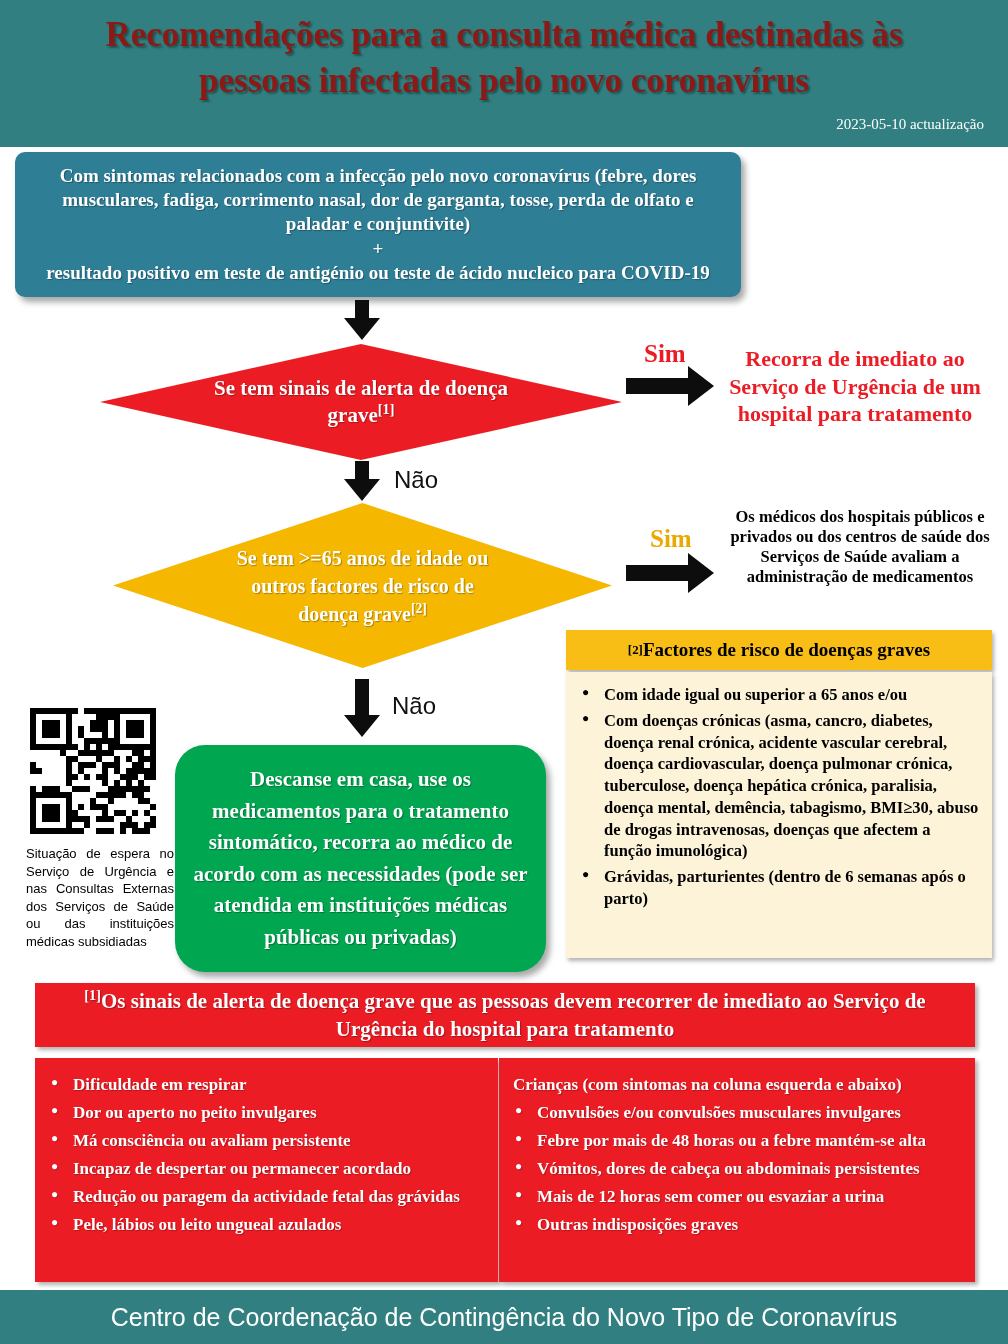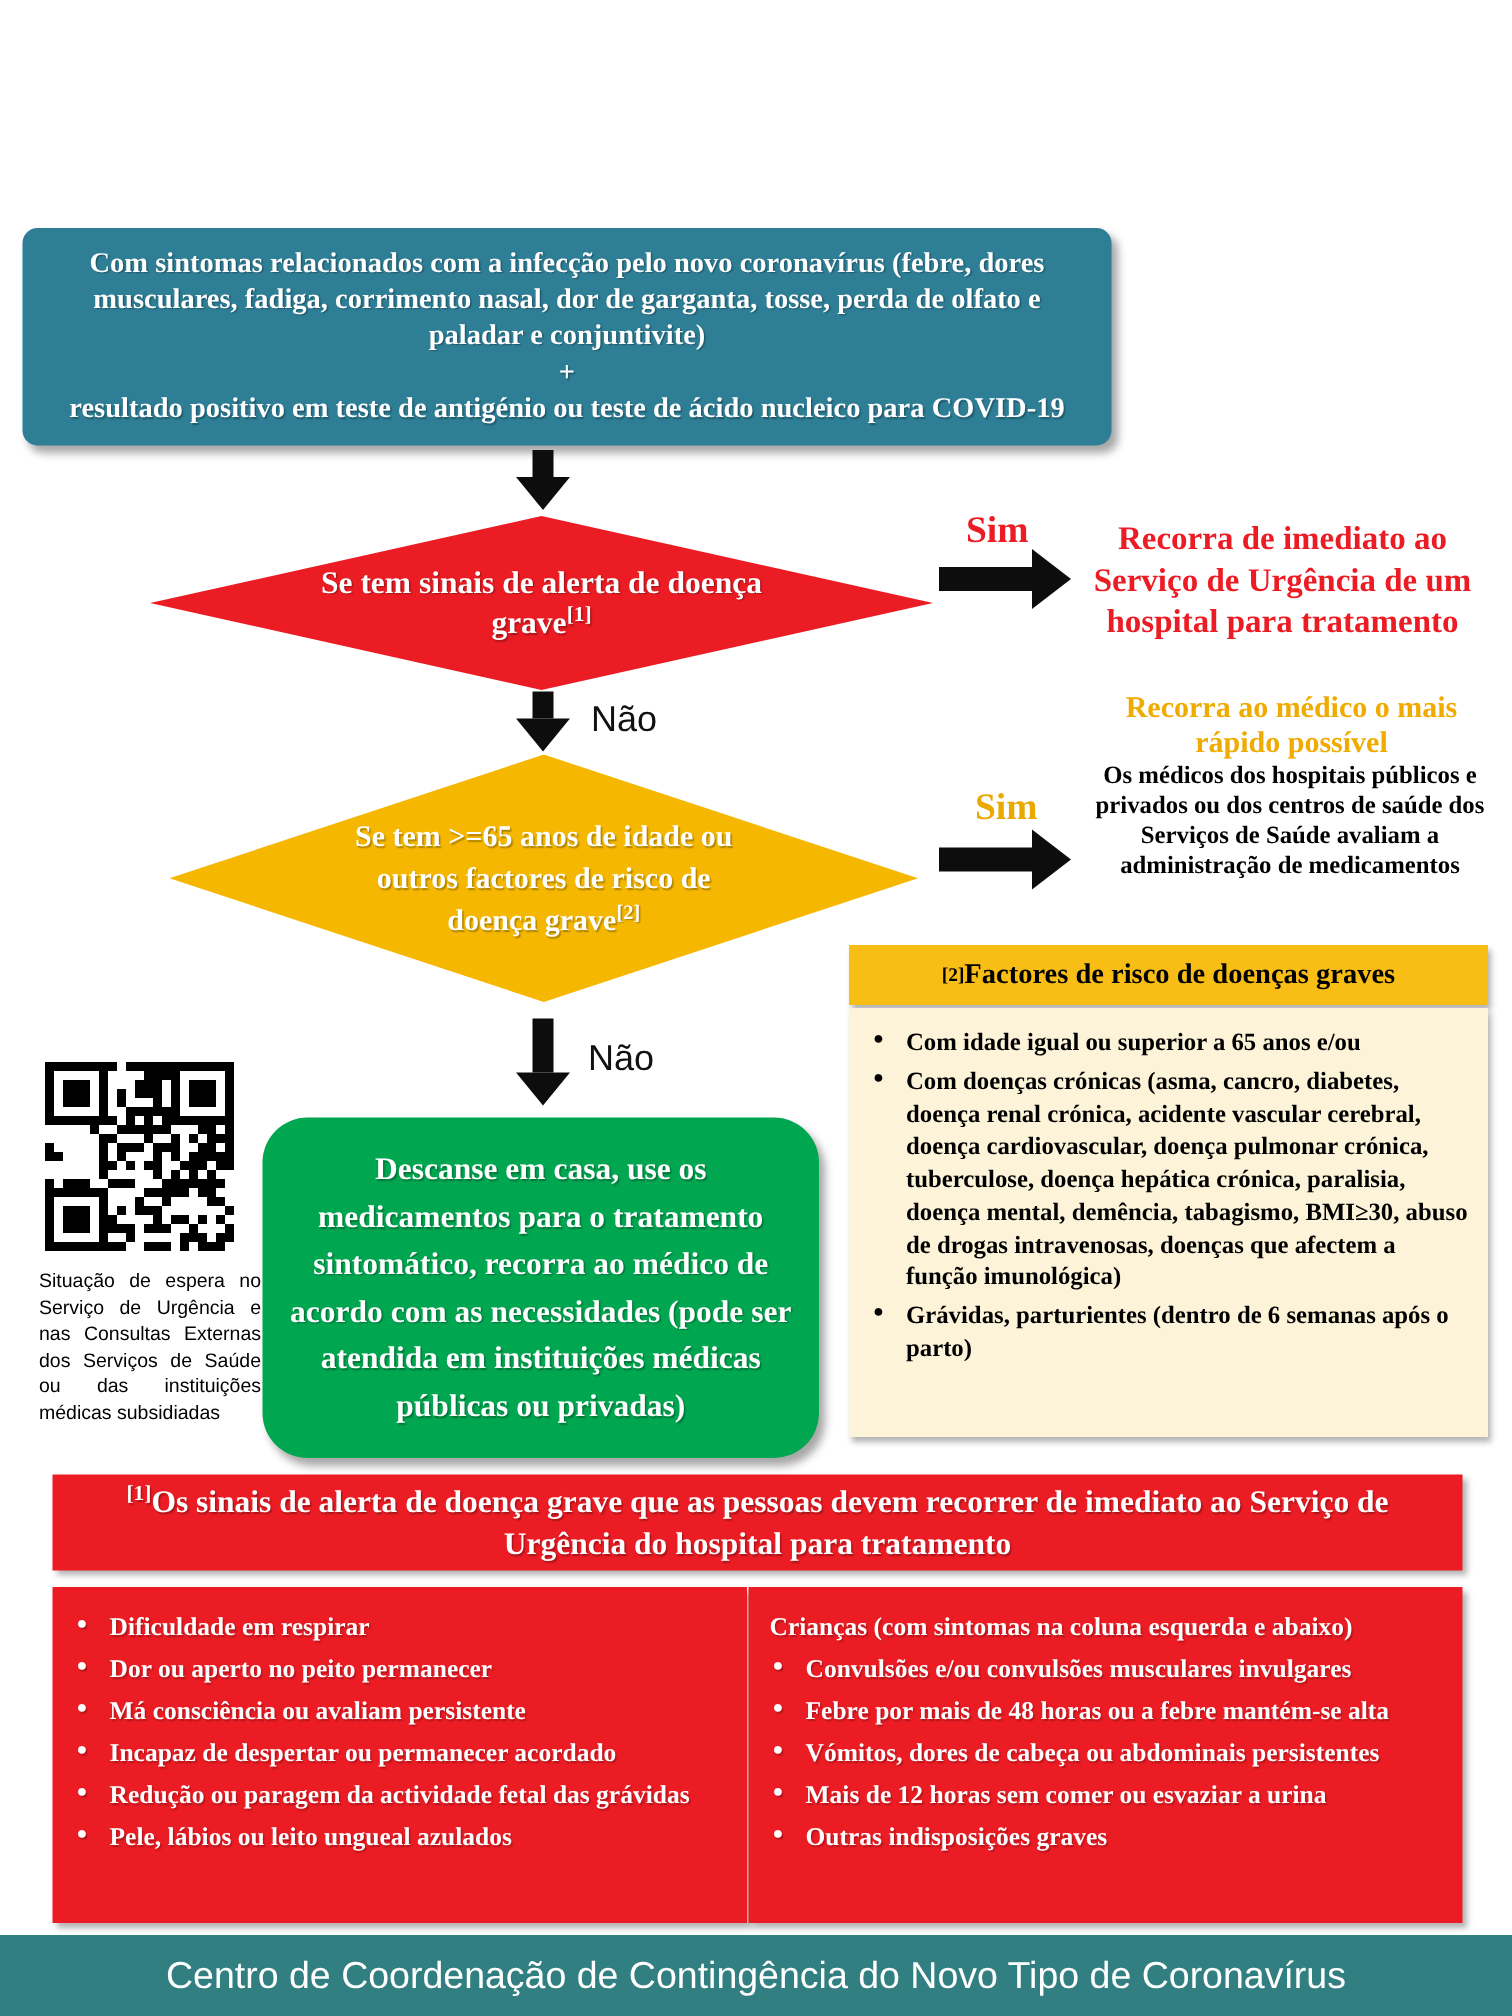--- a/index.html
+++ b/index.html
@@ -87,20 +87,27 @@
   
   .footer { position: absolute; left: 0; top: 1290px; width: 1008px; height: 54px; background: #317F80;
     color: #ffffff; font-family: "Liberation Sans", sans-serif; font-size: 25px;
     display: flex; align-items: center; justify-content: center; }
 </style>
 </head>
 <body>
 
 <div class="poster">
 
+  <div class="header">
+    <div class="title">
+      <div>Recomendações para a consulta médica destinadas às</div>
+      <div>pessoas infectadas pelo novo coronavírus</div>
+    </div>
+    <div class="date">2023-05-10 actualização</div>
+  </div>
 
   <div class="symptoms-box">
     <div>Com sintomas relacionados com a infecção pelo novo coronavírus (febre, dores musculares, fadiga, corrimento nasal, dor de garganta, tosse, perda de olfato e paladar e conjuntivite)</div>
     <div>+</div>
     <div>resultado positivo em teste de antigénio ou teste de ácido nucleico para COVID-19</div>
   </div>
 
   <div class="arrow-down" style="left:344px; top:300px;">
     <div class="shaft"></div>
     <div class="head"></div>
@@ -120,21 +127,20 @@
   <div class="arrow-down" style="left:344px; top:461px;">
     <div class="shaft"></div>
     <div class="head"></div>
   </div>
   <div class="nao-label" style="left:394px; top:466px;">Não</div>
 
   <div class="diamond diamond-yellow">
     <div class="diamond-text"><span>Se tem &gt;=65 anos de idade ou outros factores de risco de doença grave</span><sup>[2]</sup></div>
   </div>
 
-  <div class="result-doctor-title">Recorra ao médico o mais rápido possível</div>
   <div class="sim-label sim-gold">Sim</div>
   <div class="arrow-right" style="left:626px; top:553px;">
     <div class="shaft"></div>
     <div class="head"></div>
   </div>
   <div class="result-doctor-text">Os médicos dos hospitais públicos e privados ou dos centros de saúde dos Serviços de Saúde avaliam a administração de medicamentos</div>
 
   <div class="risk-header">
       <sup>[2]</sup>
       <span>Factores de risco de doenças graves</span>
@@ -401,21 +407,21 @@
     <div>Descanse em casa, use os medicamentos para o tratamento sintomático, recorra ao médico de acordo com as necessidades (pode ser atendida em instituições médicas públicas ou privadas)</div>
   </div>
 
   <div class="warning-banner">
     <div><sup>[1]</sup><span>Os sinais de alerta de doença grave que as pessoas devem recorrer de imediato ao Serviço de Urgência do hospital para tratamento</span></div>
   </div>
 
   <div class="warning-box warning-left">
     <ul class="bullet-list">
       <li>Dificuldade em respirar</li>
-      <li>Dor ou aperto no peito permanecer</li>
+      <li>Dor ou aperto no peito invulgares</li>
       <li>Má consciência ou avaliam persistente</li>
       <li>Incapaz de despertar ou permanecer acordado</li>
       <li>Redução ou paragem da actividade fetal das grávidas</li>
       <li>Pele, lábios ou leito ungueal azulados</li>
     </ul>
   </div>
 
   <div class="warning-box warning-right">
     <div class="children-title">Crianças (com sintomas na coluna esquerda e abaixo)</div>
     <ul class="bullet-list">

